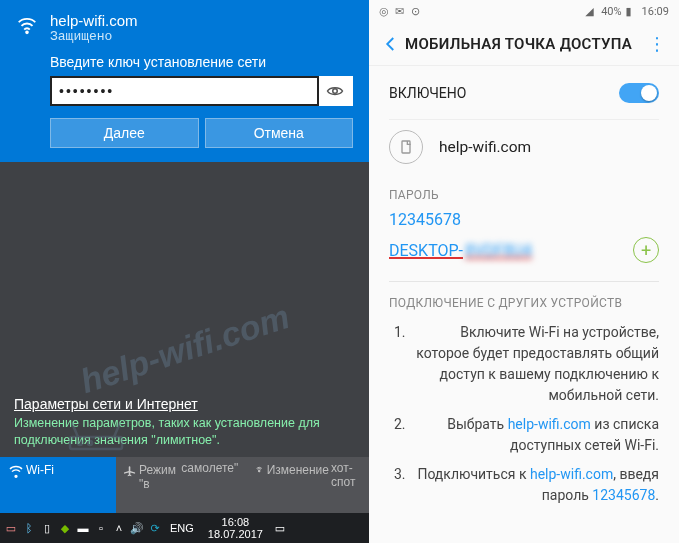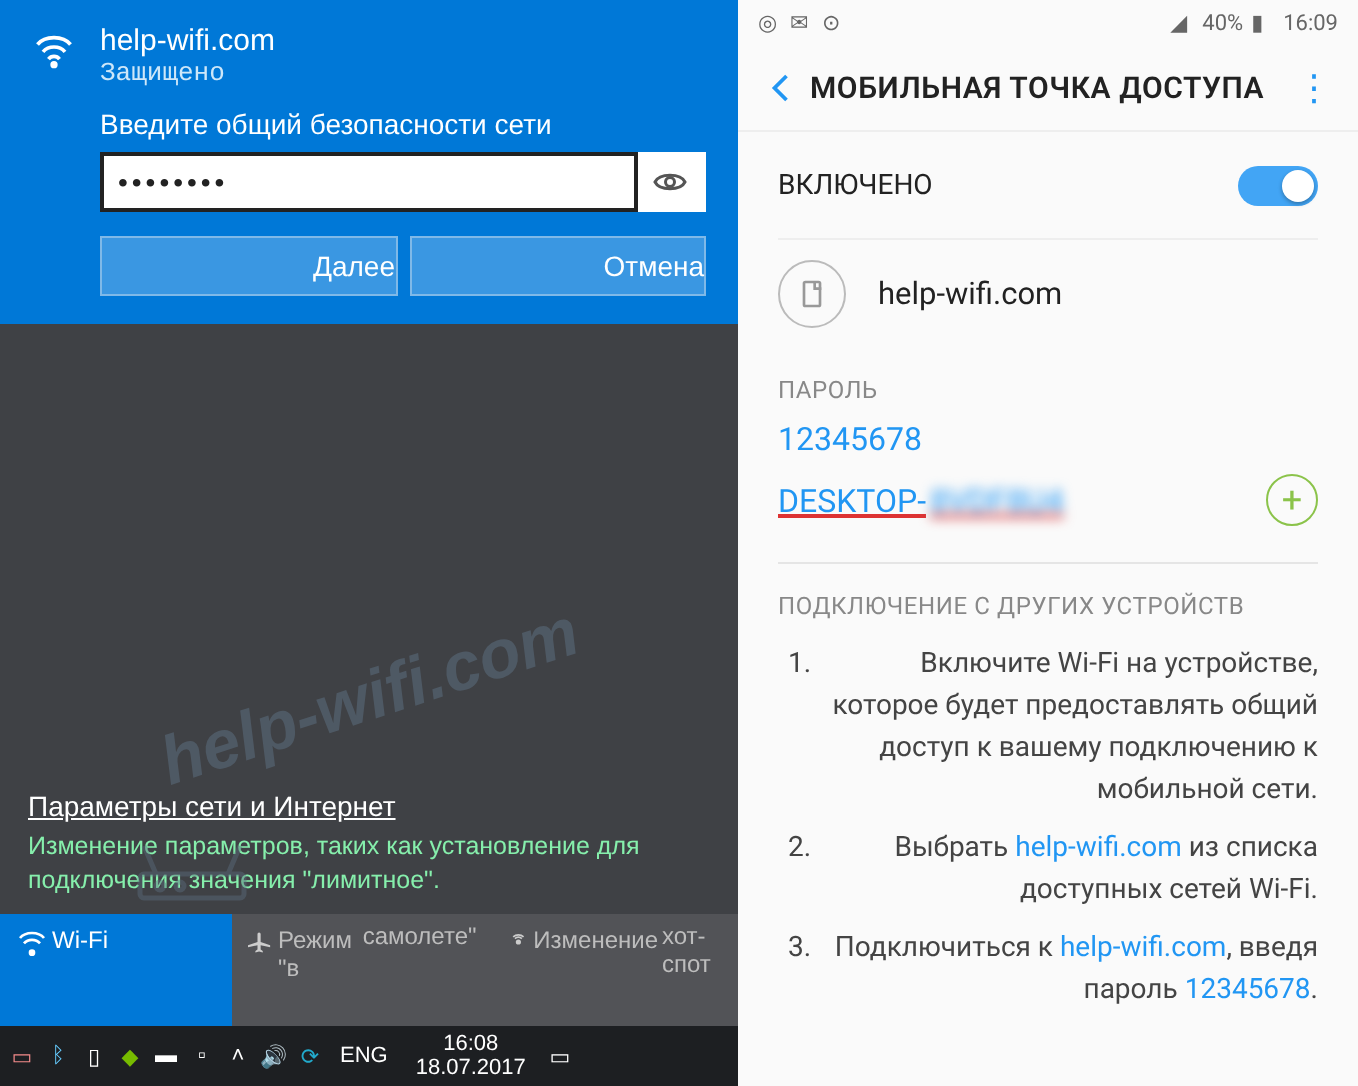--- a/index.html
+++ b/index.html
@@ -11,21 +11,21 @@
   .wifi-head { display: flex; align-items: flex-start; gap: 12px; margin-bottom: 10px; }
   .wifi-icon-lg { width: 22px; height: 22px; margin-top: 2px; }
   .wifi-head-text { flex: 1; }
   .wifi-title { font-size: 15px; color: #fff; }
   .wifi-sub { font-size: 13px; color: #cde7f9; font-family: Liberation Mono, monospace; }
   .wifi-prompt { font-size: 14px; margin: 6px 0 6px 34px; color: #fff; }
   .pw-row { margin: 0 0 12px 34px; display: flex; align-items: center; background: #fff; border: 1px solid #fff; height: 30px; }
   .pw-input { flex: 1; border: none; outline: 2px solid #222; outline-offset: -1px; height: 100%; padding: 0 8px; color: #222; background: #fff; font-size: 14px; letter-spacing: 2px; }
   .pw-eye { width: 34px; display: flex; align-items: center; justify-content: center; color: #555; }
   .btn-row { display: flex; gap: 6px; margin-left: 34px; }
-  .win-btn { flex: 1; background: #3a97e2; color: #fff; border: 1px solid #7fb9e8; height: 30px; font-size: 14px; cursor: pointer; text-align: right; }
+  .win-btn { flex: 1; background: #3a97e2; color: #fff; border: 1px solid #7fb9e8; height: 30px; font-size: 14px; cursor: pointer; }
   
   .win-body { flex: 1; background: #3f4145; position: relative; display: flex; flex-direction: column; justify-content: flex-end; overflow: hidden; }
   .watermark { position: absolute; top: 50%; left: 50%; transform: translate(-50%,-60%) rotate(-18deg); color: #5b6d7e; font-size: 34px; font-weight: bold; opacity: 0.55; white-space: nowrap; font-style: italic; }
   .watermark-icon { position: absolute; left: 18%; top: 68%; opacity: 0.45; }
   
   .net-settings { padding: 10px 14px 8px 14px; color: #d0d0d0; }
   .net-link { color: #fff; text-decoration: underline; font-size: 14px; cursor: pointer; }
   .net-desc { font-size: 12.5px; color: #86efac; margin-top: 2px; line-height: 1.35; }
   
   .tiles { display: flex; height: 56px; }
@@ -86,21 +86,21 @@
         <path d="M3 9 C7 4 17 4 21 9"></path>
           <path d="M6 13 C9 9.5 15 9.5 18 13"></path>
           <path d="M9 17 C10.5 15 13.5 15 15 17"></path>
           <circle cx="12" cy="20" r="1" fill="#fff"></circle>
       </svg>
       <div class="wifi-head-text">
         <div class="wifi-title">help-wifi.com</div>
         <div class="wifi-sub">Защищено</div>
       </div>
     </div>
-    <div class="wifi-prompt">Введите общий безопасности сети</div>
+    <div class="wifi-prompt">Введите ключ установление сети</div>
     <div class="pw-row">
       <input class="pw-input" type="text" value="••••••••" style="">
       <span class="pw-eye">
         <svg width="18" height="18" viewBox="0 0 24 24" fill="none" stroke="#555" stroke-width="2">
             <path d="M2 12 C5 6 19 6 22 12 C19 18 5 18 2 12 Z"></path>
             <circle cx="12" cy="12" r="3"></circle>
           </svg>
       </span>
     </div>
     <div class="btn-row">

